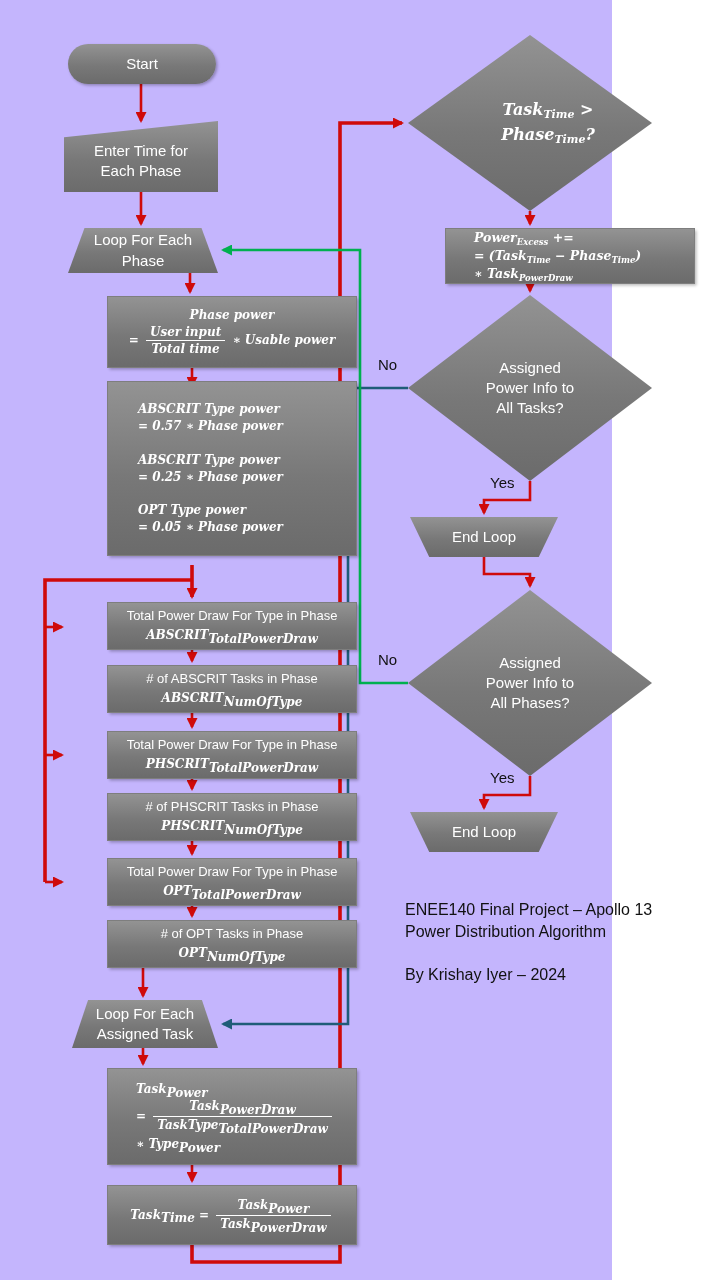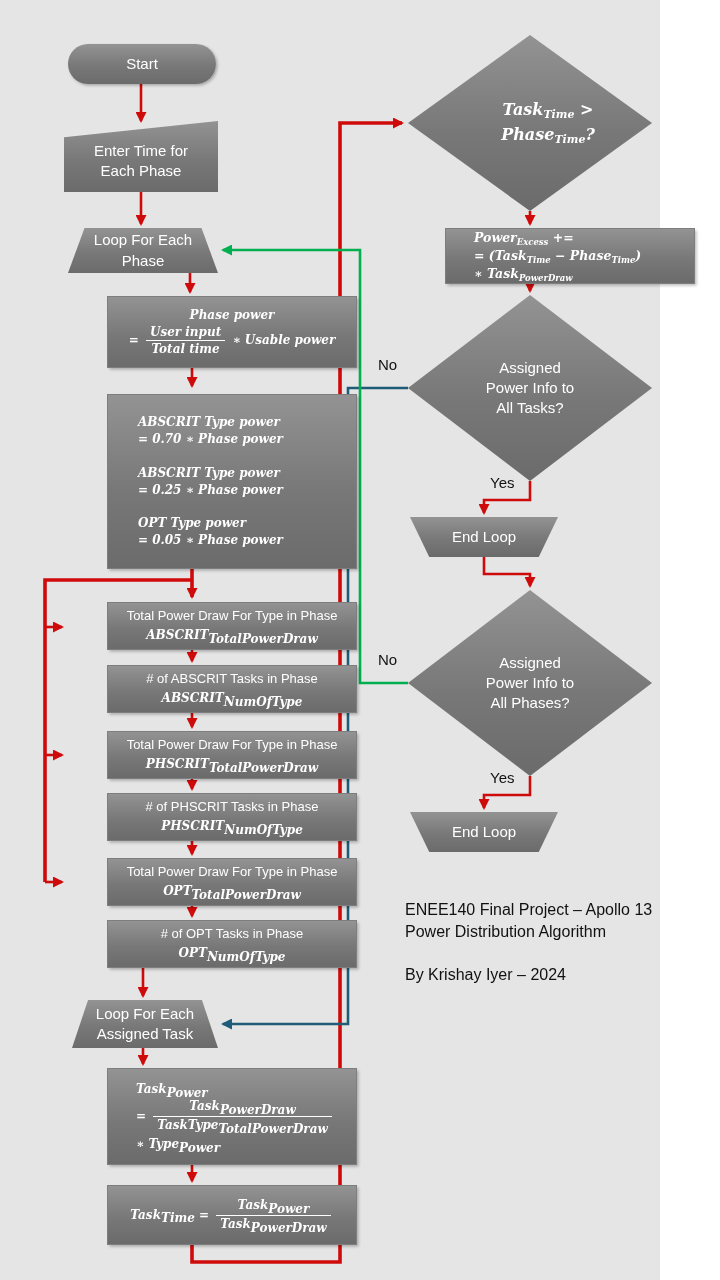--- a/index.html
+++ b/index.html
@@ -1,17 +1,17 @@
 <!DOCTYPE html>
 <html><head>
 <meta charset="utf-8">
 <style>
   html,body{margin:0;padding:0;background:#fff;}
   body{width:720px;height:1280px;overflow:hidden;}
-  #canvas{position:relative;width:660px;height:1280px;background:#e5e5e5;
+  #canvas{position:relative;width:612px;height:1280px;background:#c4b5fd;
           font-family:"Liberation Sans",sans-serif;}
 
   #connectors{position:absolute;left:0;top:0;width:720px;height:1280px;pointer-events:none;}
   .cr{stroke:#cf0a0a;stroke-width:2.6;fill:none;}
   .crt{stroke:#cf0a0a;stroke-width:3.6;fill:none;}
   .cg{stroke:#00b050;stroke-width:2.6;fill:none;}
   .ct{stroke:#1f5c78;stroke-width:2.6;fill:none;}
 
   .shape{position:absolute;background:linear-gradient(180deg,#939393 0%,#787878 55%,#6b6b6b 100%);
          color:#fff;display:flex;align-items:center;justify-content:center;box-sizing:border-box;}
@@ -28,21 +28,21 @@
   .frac{display:inline-block;vertical-align:middle;text-align:center;margin:0 3px;}
   .fnum{display:block;border-bottom:1.4px solid #fff;padding:0 4px;line-height:1.25;}
   .fden{display:block;padding:0 4px;line-height:1.25;}
 
   
   #n-start{left:68px;top:44px;width:148px;height:40px;border-radius:20px;box-shadow:1.5px 1.5px 3px rgba(0,0,0,.28);}
   #n-enter{left:64px;top:121px;width:154px;height:71px;clip-path:polygon(0 23%,100% 0,100% 100%,0 100%);}
   #n-enter .txt{padding-top:9px;}
   #n-loopphase{left:68px;top:228px;width:150px;height:45px;clip-path:polygon(11% 0,89% 0,100% 100%,0 100%);}
   #n-phasepower{left:67px;top:296px;width:250px;height:72px;}
-  #n-typepower{left:67px;top:394px;width:250px;height:175px;justify-content:flex-start;align-items:center;}
+  #n-typepower{left:67px;top:381px;width:250px;height:175px;justify-content:flex-start;align-items:center;}
   #n-typepower .txt{text-align:left;padding-left:30px;line-height:1.3;}
   #n-abstotal{left:67px;top:602px;width:250px;height:48px;}
   #n-absnum{left:67px;top:665px;width:250px;height:48px;}
   #n-phstotal{left:67px;top:731px;width:250px;height:48px;}
   #n-phsnum{left:67px;top:793px;width:250px;height:48px;align-items:center;}
   #n-opttotal{left:67px;top:858px;width:250px;height:48px;}
   #n-optnum{left:67px;top:920px;width:250px;height:48px;}
   .twoLine .txt{line-height:1.45;}
   #n-looptask{left:72px;top:1000px;width:146px;height:48px;clip-path:polygon(11% 0,89% 0,100% 100%,0 100%);}
   #n-taskpower{left:67px;top:1068px;width:250px;height:97px;justify-content:flex-start;}
@@ -132,21 +132,21 @@
   <div class="shape" id="n-loopphase">
     <div class="txt pre lab">Loop For Each
 Phase</div>
   </div>
 
   <div class="shape rect" id="n-phasepower">
     <div class="txt"><span class="mi">Phase power</span><br><span class="mi">= </span><span class="frac"><span class="fnum"><span class="mi">User input</span></span><span class="fden"><span class="mi">Total time</span></span></span><span class="mi"> ∗ Usable power</span></div>
   </div>
 
   <div class="shape rect" id="n-typepower">
-    <div class="txt"><span class="mi">ABSCRIT Type power</span><br><span class="mi">= 0.70 ∗ Phase power</span><br><br><span class="mi">ABSCRIT Type power</span><br><span class="mi">= 0.25 ∗ Phase power</span><br><br><span class="mi">OPT Type power</span><br><span class="mi">= 0.05 ∗ Phase power</span></div>
+    <div class="txt"><span class="mi">ABSCRIT Type power</span><br><span class="mi">= 0.57 ∗ Phase power</span><br><br><span class="mi">ABSCRIT Type power</span><br><span class="mi">= 0.25 ∗ Phase power</span><br><br><span class="mi">OPT Type power</span><br><span class="mi">= 0.05 ∗ Phase power</span></div>
   </div>
 
   <div class="shape rect twoLine" id="n-abstotal">
     <div class="txt"><span class="mt">Total Power Draw For Type in Phase</span><br><span class="mi">ABSCRIT</span><sub class="ms">TotalPowerDraw</sub></div>
   </div>
 
   <div class="shape rect twoLine" id="n-absnum">
     <div class="txt"><span class="mt"># of ABSCRIT Tasks in Phase</span><br><span class="mi">ABSCRIT</span><sub class="ms">NumOfType</sub></div>
   </div>
 

